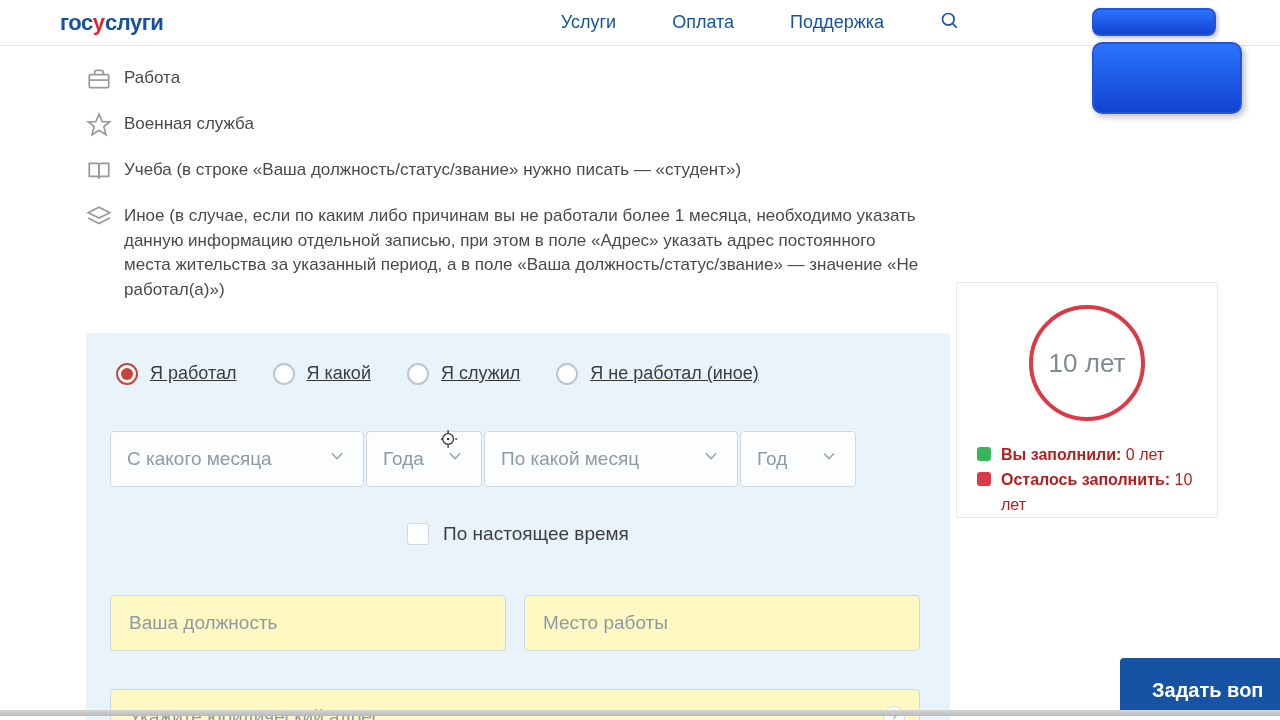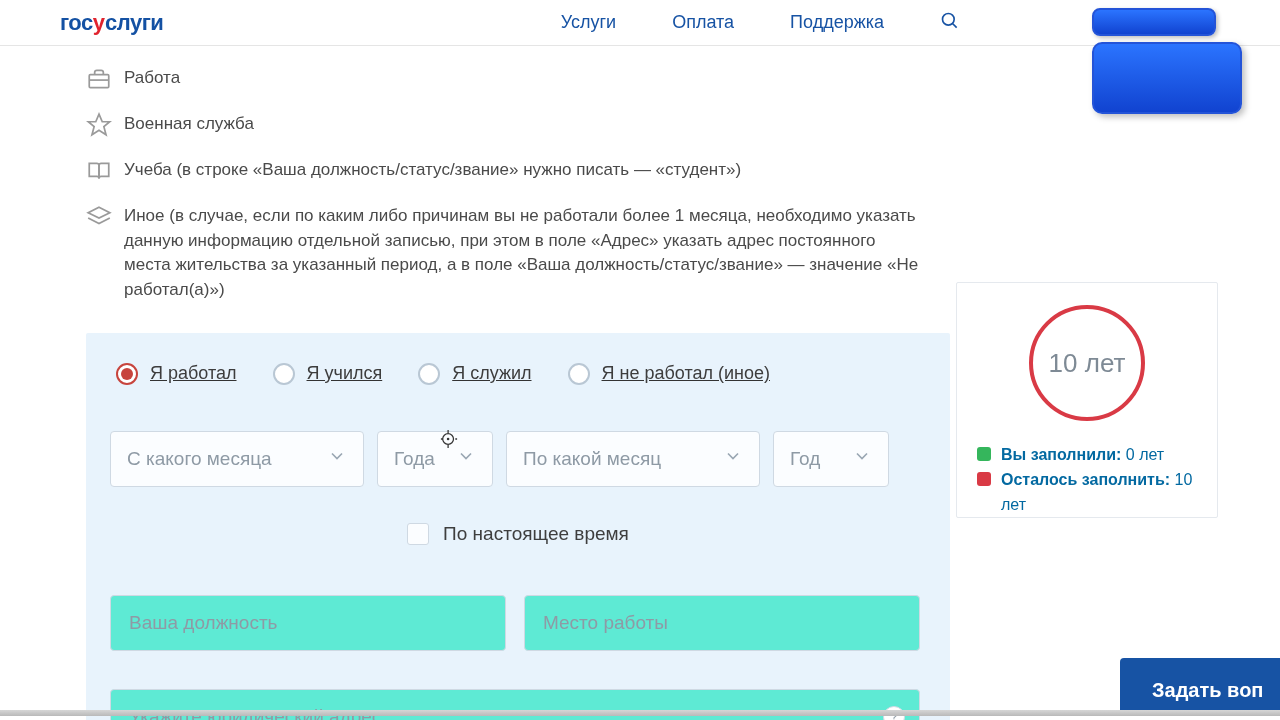--- a/index.html
+++ b/index.html
@@ -50,39 +50,39 @@
   .radio-dot {
     width: 22px; height: 22px; border: 2px solid #b9c7d4; border-radius: 50%; background: #fff;
     display: flex; align-items: center; justify-content: center;
   }
   .radio.selected .radio-dot { border-color: #c7443d; }
   .radio.selected .radio-dot::after {
     content: ""; width: 12px; height: 12px; border-radius: 50%; background: #c7443d;
   }
   .radio-label { color: #3d3d3d; font-size: 18px; }
 
-  .selects-row { display: flex; gap: 13px; margin-bottom: 36px; }
+  .selects-row { display: flex; gap: 2px; margin-bottom: 36px; }
   .sel {
     background: #fbfdff; border: 1px solid #cfd9e3; border-radius: 4px; height: 56px;
     display: flex; align-items: center; padding: 0 16px; color: #8e9aa5; font-size: 19px;
     justify-content: space-between; cursor: pointer;
   }
   .sel-from-month { width: 254px; }
   .sel-from-year  { width: 116px; }
   .sel-to-month   { width: 254px; }
   .sel-to-year    { width: 116px; text-align: center; }
   .chev svg { width: 20px; height: 20px; stroke: #9aa7b3; stroke-width: 2; fill: none; }
 
   .present-row { display: flex; align-items: center; justify-content: center; gap: 14px; margin-bottom: 50px; }
   .chk { width: 22px; height: 22px; border: 1px solid #cfd9e3; background: #fbfdff; border-radius: 3px; cursor: pointer; }
   .chk-label { color: #3e3e3e; font-size: 19px; }
 
   .inputs-row { display: flex; gap: 18px; margin-bottom: 38px; }
   .txt {
-    background: #5eead4; border: 1px solid #cfd9e3; border-radius: 4px; height: 56px;
+    background: #fef9c3; border: 1px solid #cfd9e3; border-radius: 4px; height: 56px;
     padding: 0 18px; color: #8e9aa5; font-size: 19px; display:flex; align-items:center; width: 396px;
   }
   .txt input { border:none; outline:none; background:transparent; width:100%; font-size:19px; color:#333; }
   .txt input::placeholder { color:#8e9aa5; }
 
   .addr-row .txt { width: 810px; position: relative; }
   .help-dot {
     position: absolute; right: 14px; top: 50%; transform: translateY(-50%);
     width: 22px; height: 22px; border-radius: 50%; border: 1px solid #cfd9e3;
     display:flex; align-items:center; justify-content:center; color:#8e9aa5; font-size:13px; background:#fff;
@@ -92,21 +92,21 @@
   .side-card {
     position: absolute; left: 956px; top: 282px; width: 262px; height: 236px;
     border: 1px solid #e5e9ee; border-radius: 2px; background:#fff; padding: 22px 20px;
   }
   .ring-wrap { display:flex; justify-content:center; }
   .ring {
     width: 116px; height: 116px; border-radius: 50%;
     border: 4px solid #d93a45; display:flex; align-items:center; justify-content:center;
     color:#7e8a95; font-size: 26px;
   }
-  .legend { margin-top: 22px; font-size: 16px; color:#0369a1; line-height:1.55; }
+  .legend { margin-top: 22px; font-size: 16px; color:#b91c1c; line-height:1.55; }
   .legend-row { display:flex; align-items:flex-start; gap:10px; }
   .swatch-green { width:14px; height:14px; border-radius:3px; background:#35b65c; margin-top:4px; flex:0 0 14px; }
   .swatch-red   { width:14px; height:14px; border-radius:3px; background:#d93a45; margin-top:4px; flex:0 0 14px; }
   .legend b { font-weight: bold; }
 
   .ask-btn {
     position: absolute; right: 0; bottom: 10px; height: 52px; background:#1753a4;
     color:#fff; display:flex; align-items:center; gap:14px; padding:13px 18px 0 18px;
     border-top-left-radius: 4px; width: 160px; overflow: hidden; white-space: nowrap;
   }
@@ -190,21 +190,21 @@
 
   <div class="panel">
 
     <div class="radios">
       <div class="radio selected">
         <span class="radio-dot"></span>
         <span class="radio-label">Я работал</span>
       </div>
       <div class="radio">
         <span class="radio-dot"></span>
-        <span class="radio-label">Я учился</span>
+        <span class="radio-label">Я какой</span>
       </div>
       <div class="radio">
         <span class="radio-dot"></span>
         <span class="radio-label">Я служил</span>
       </div>
       <div class="radio">
         <span class="radio-dot"></span>
         <span class="radio-label">Я не работал (иное)</span>
       </div>
     </div>

